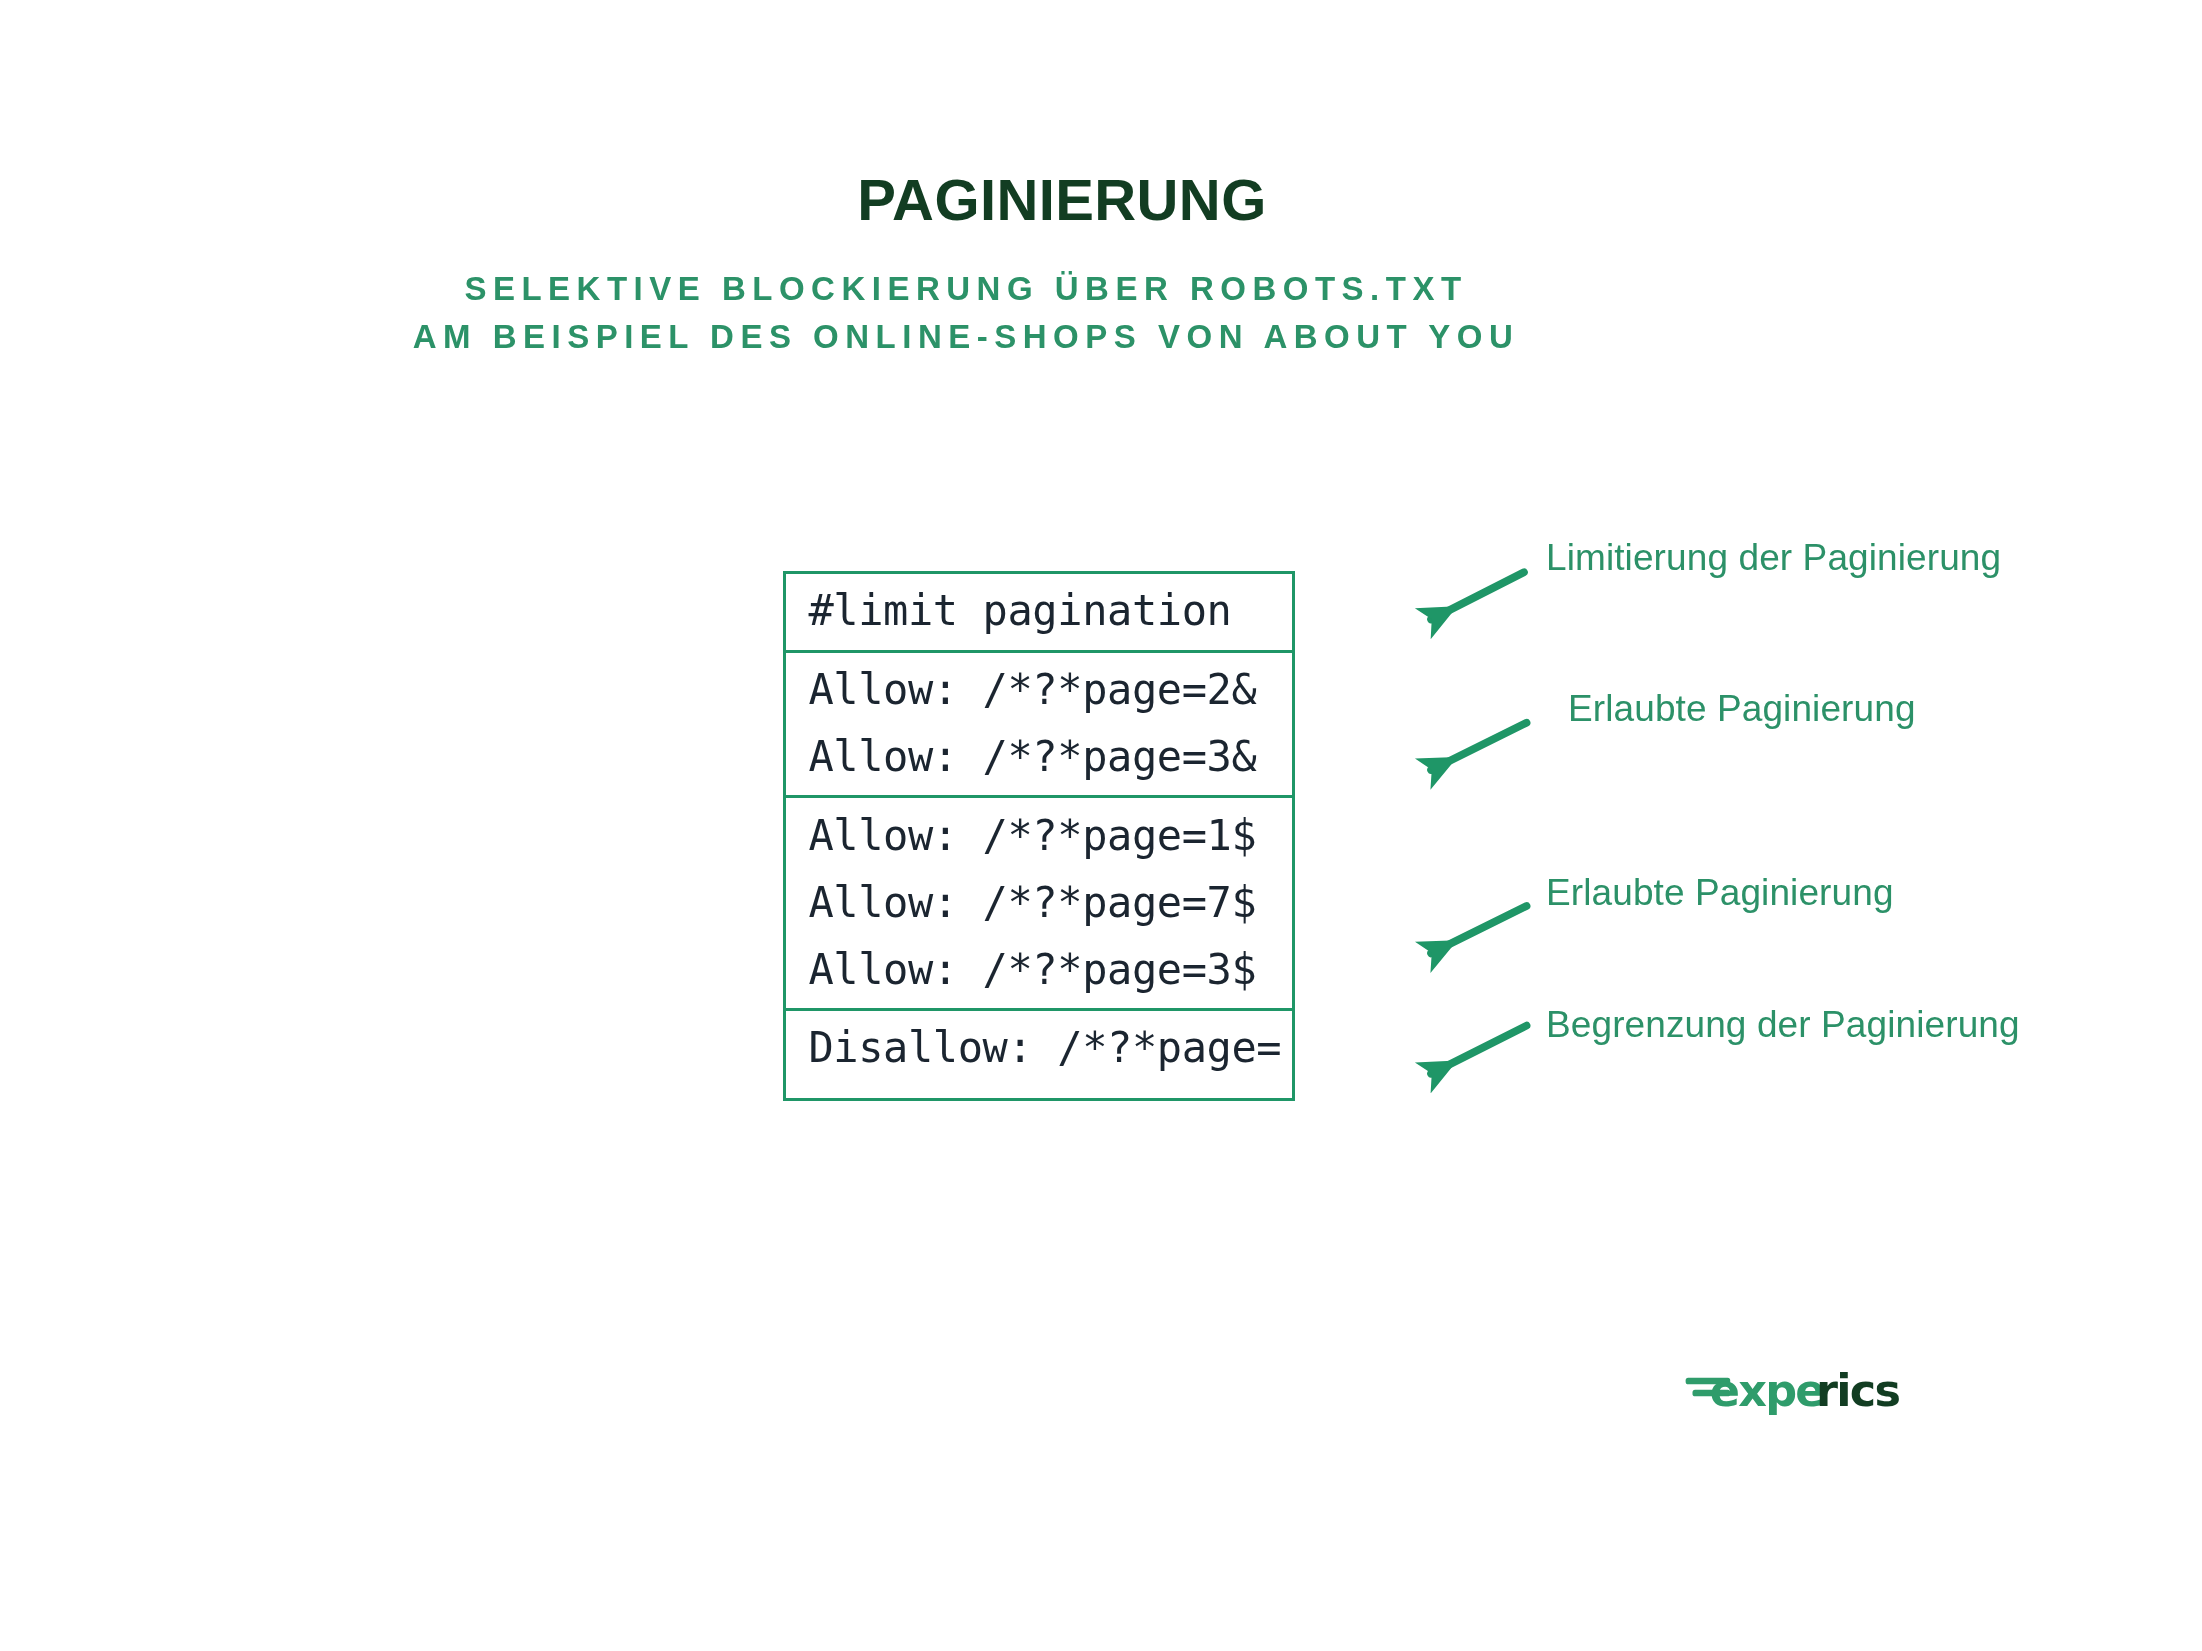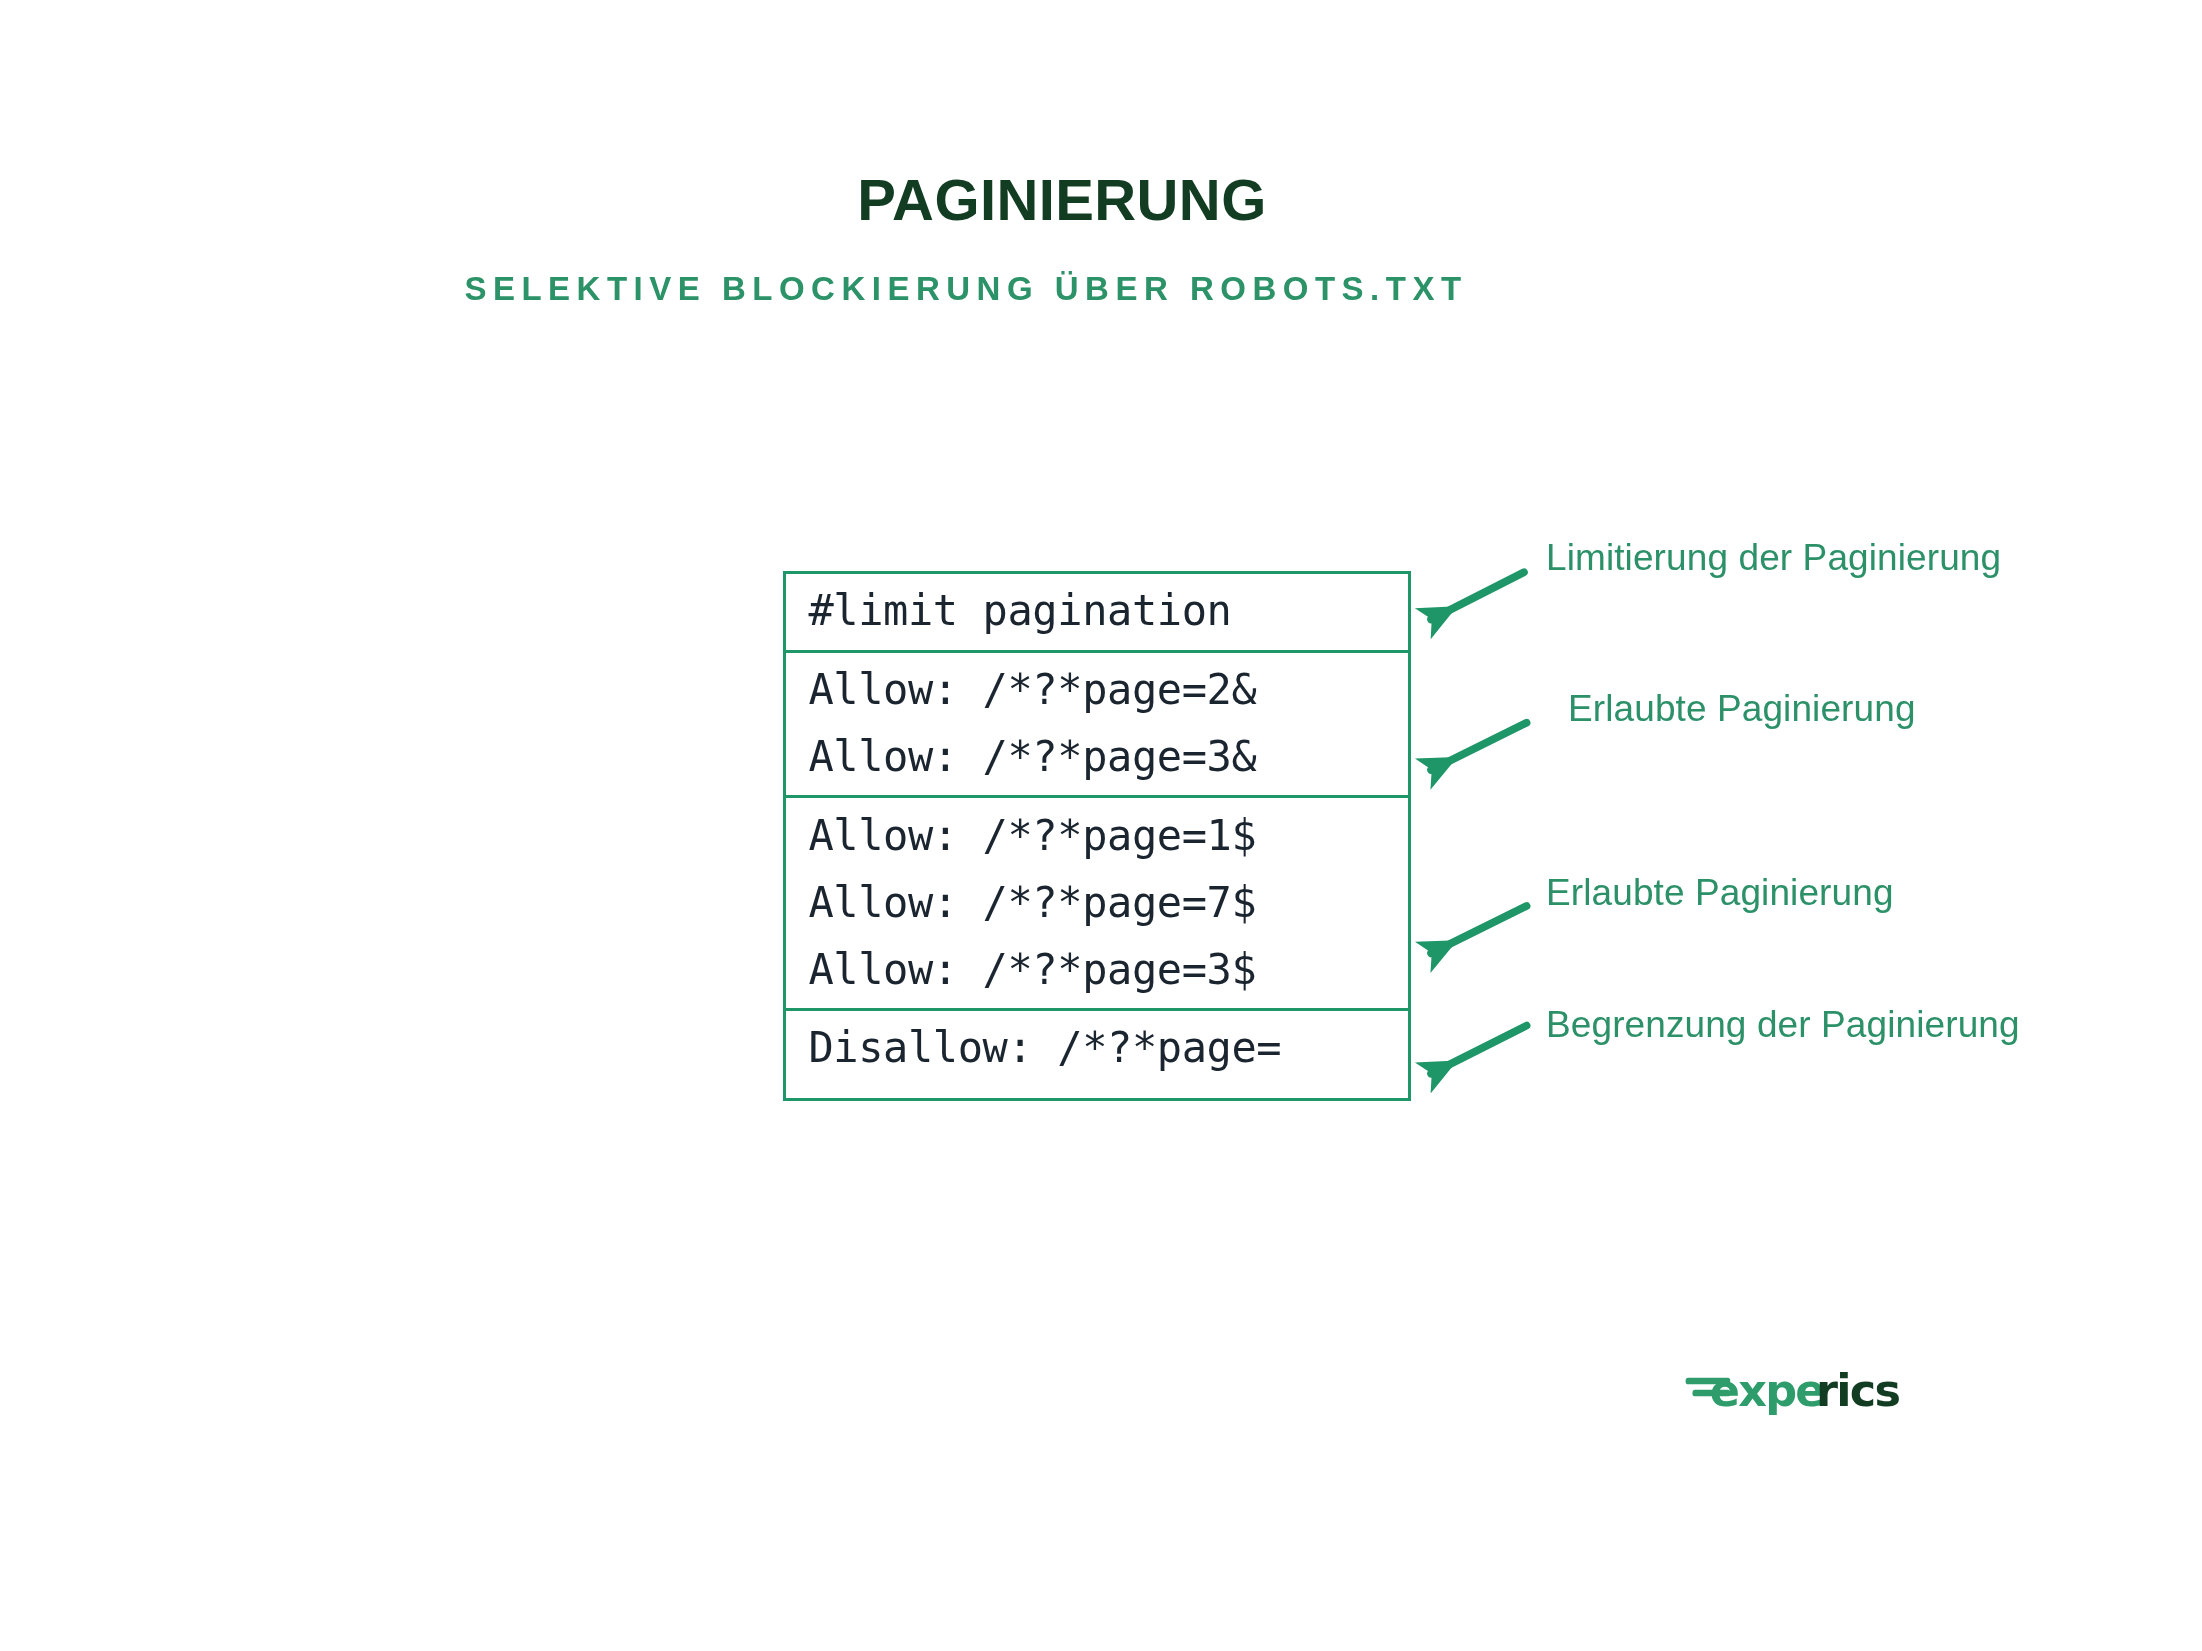--- a/index.html
+++ b/index.html
@@ -44,21 +44,21 @@
   #slide-subtitle .sub-line {
     display: block;
     white-space: pre;
   }
 
   
   #code-block {
     position: absolute;
     left: 783px;
     top: 571px;
-    width: 628px;
+    width: 512px;
     border: 3.4px solid #1F9667;
     box-sizing: border-box;
     background: #ffffff;
   }
   .code-group {
     border-bottom: 3.4px solid #1F9667;
     box-sizing: border-box;
     padding: 3.4px 0 5.2px 0;
   }
   .code-group.last {
@@ -107,20 +107,21 @@
     height: 60px;
   }
 </style>
 </head>
 <body>
 
 <div id="slide-title">PAGINIERUNG</div>
 
 <div id="slide-subtitle">
   <span class="sub-line">SELEKTIVE BLOCKIERUNG ÜBER ROBOTS.TXT</span>
+  <span class="sub-line">AM BEISPIEL DES ONLINE-SHOPS VON ABOUT YOU</span>
 </div>
 
 <div id="code-block">
 
   <div class="code-group">
     <div class="code-line">#limit pagination</div>
   </div>
 
   <div class="code-group">
     <div class="code-line">Allow: /*?*page=2&amp;</div>

